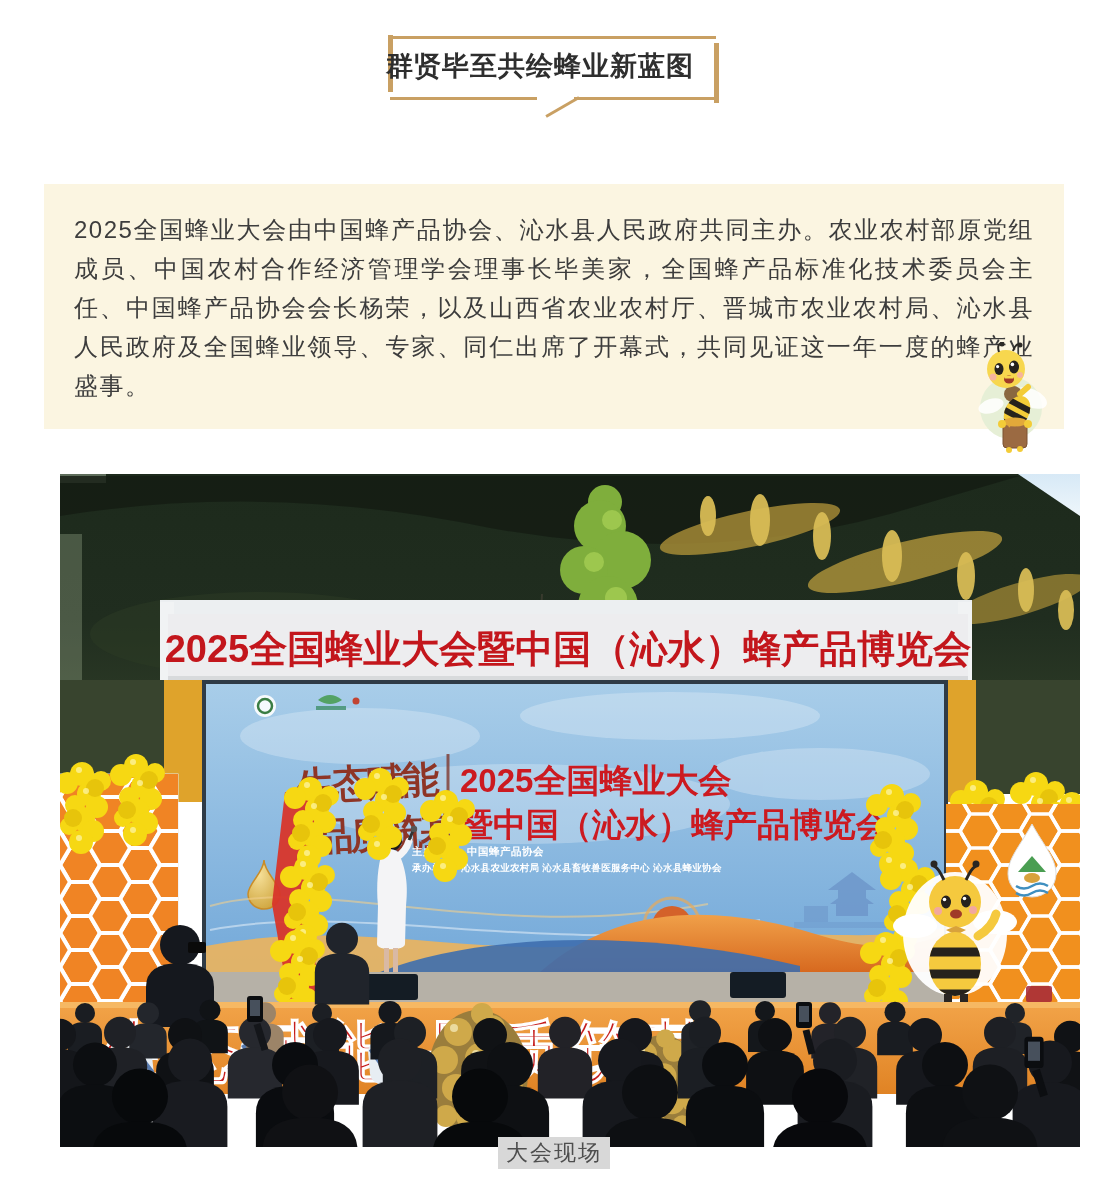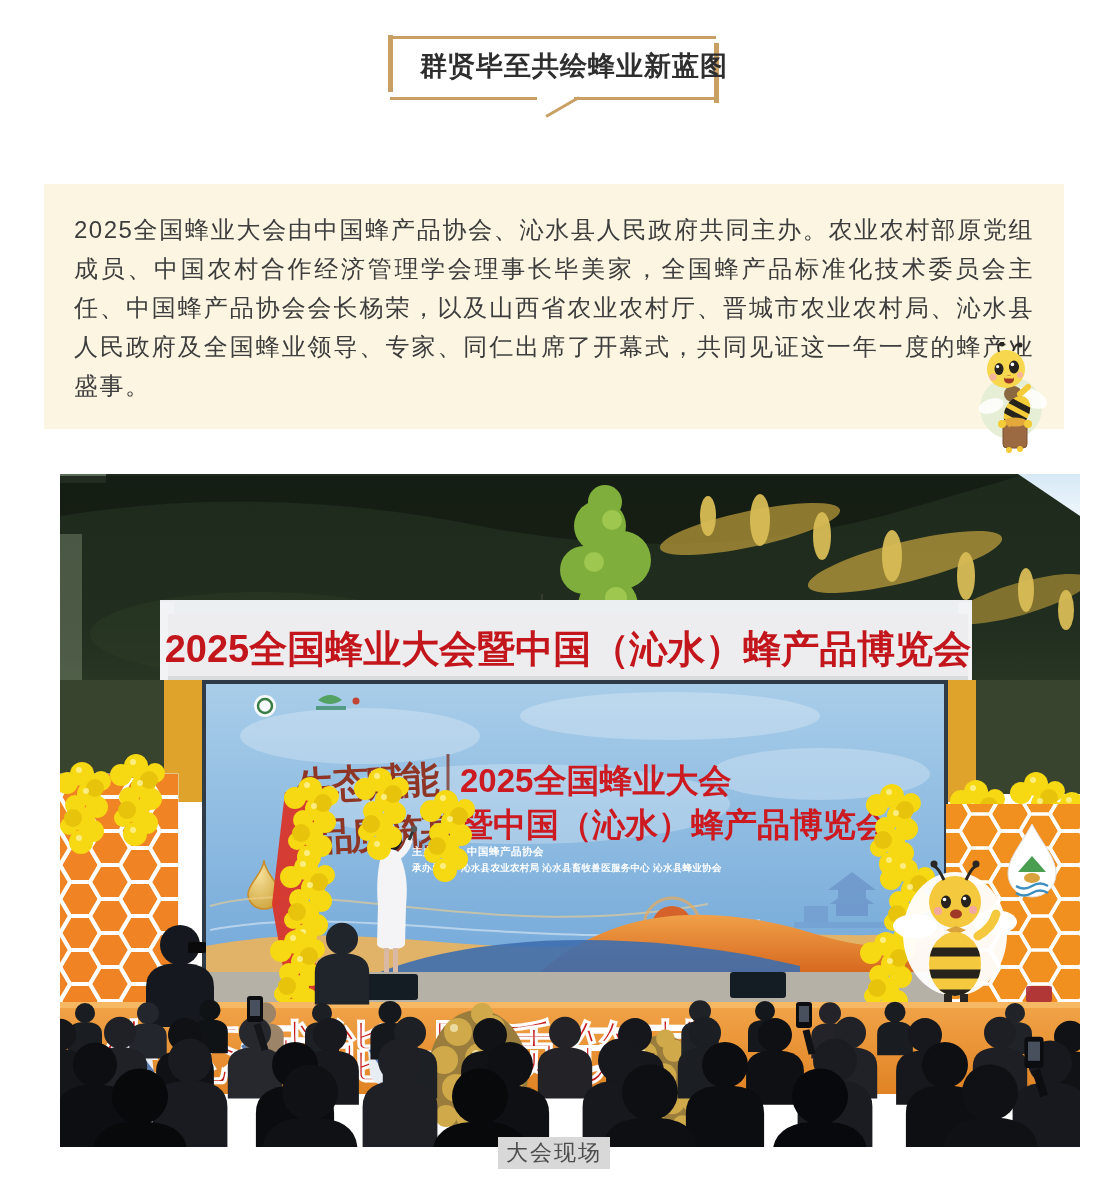--- a/index.html
+++ b/index.html
@@ -4,21 +4,21 @@
 <style>
   html,body{margin:0;padding:0;}
   body{
     width:1108px;height:1185px;position:relative;overflow:hidden;
     background:#ffffff;
     font-family:"Liberation Sans","DejaVu Sans",sans-serif;
   }
   
   .goldbar{position:absolute;background:#C9A063;}
   #title-text{
-    position:absolute;left:416px;top:48px;width:316px;
+    position:absolute;left:382px;top:48px;width:316px;
     text-align:center;font-size:27px;font-weight:bold;color:#2e2e2e;
     letter-spacing:1px;margin:0;white-space:nowrap;
   }
   
   .intro{
     position:absolute;left:44px;top:184px;width:1020px;height:245px;
     background:#FBF5E1;box-sizing:border-box;padding:26px 30px 0 30px;
   }
   .intro p{
     margin:0;font-size:24px;line-height:39px;color:#3d3d3d;

